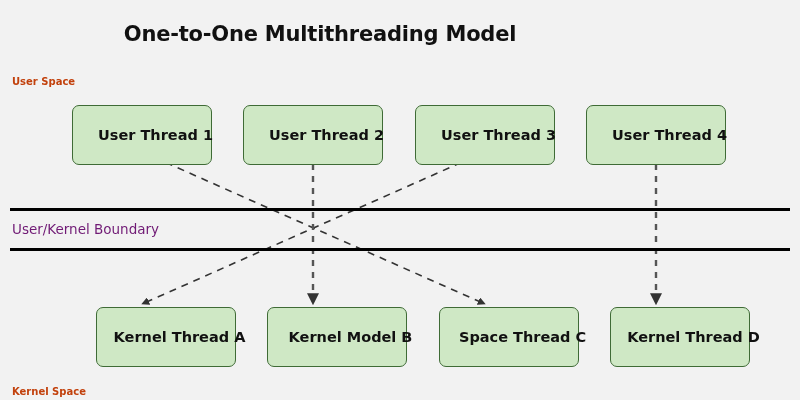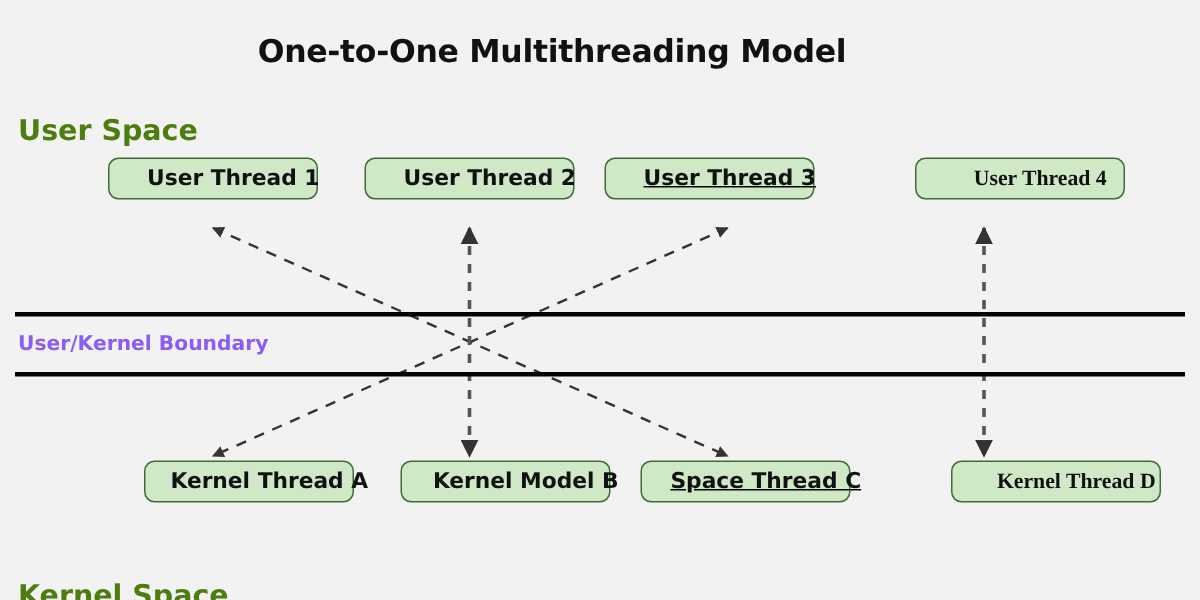--- a/index.html
+++ b/index.html
@@ -24,74 +24,73 @@
   .diagram-title {
     position: absolute;
     left: 0;
     top: 22px;
     width: 640px;
     text-align: center;
     font-size: 21px;
     font-weight: bold;
     color: #111111;
     letter-spacing: -0.2px;
-    margin-left: 48px;
   }
   .space-label {
     position: absolute;
-    font-size: 19px;
+    font-size: 10px;
     font-weight: bold;
-    color: #4d7c0f;
+    color: #c2410c;
     white-space: nowrap;
   }
   #user-space-label { left: 12px; top: 76px; }
   #kernel-space-label { left: 12px; top: 386px; }
   #boundary-label {
     position: absolute;
     left: 12px;
     top: 221px;
     font-size: 13.5px;
-    font-weight: bold;
-    color: #8b5cf6;
+    font-weight: normal;
+    color: #701a75;
     white-space: nowrap;
   }
   .boundary-line {
     position: absolute;
     left: 10px;
     width: 780px;
     height: 3px;
     background: #000000;
   }
   #boundary-line-top { top: 208px; }
   #boundary-line-bottom { top: 248px; }
   .thread-box {
     position: absolute;
     width: 140px;
-    height: 28px;
+    height: 60px;
     background: #cfe8c5;
     border: 1.4px solid #3f6b36;
     border-radius: 7px;
     box-sizing: border-box;
     display: flex;
     align-items: center;
     justify-content: center;
     padding-left: 27px;
   }
   .thread-box .thread-label {
     font-size: 14.5px;
     font-weight: bold;
     color: #111111;
     white-space: nowrap;
   }
   .user-box  { top: 105px; }
   .kernel-box { top: 307px; margin-left: 24px; }
   .col-1 { left: 72px; }
   .col-2 { left: 243px; }
-  .col-3 { left: 403px; text-decoration: underline; }
-  .col-4 { left: 610px; font-family: Liberation Serif, serif; }
+  .col-3 { left: 415px; }
+  .col-4 { left: 586px; }
 </style>
 </head>
 <body>
 
 <svg id="canvas" viewBox="0 0 800 400">
   <defs>
     <marker id="arrow-end" viewBox="0 0 10 10" refX="9" refY="5" markerWidth="5" markerHeight="5" orient="auto-start-reverse">
       <path d="M 0 0 L 10 5 L 0 10 z" fill="#333333"></path>
     </marker>
     <marker id="arrow-start" viewBox="0 0 10 10" refX="9" refY="5" markerWidth="5" markerHeight="5" orient="auto-start-reverse">

